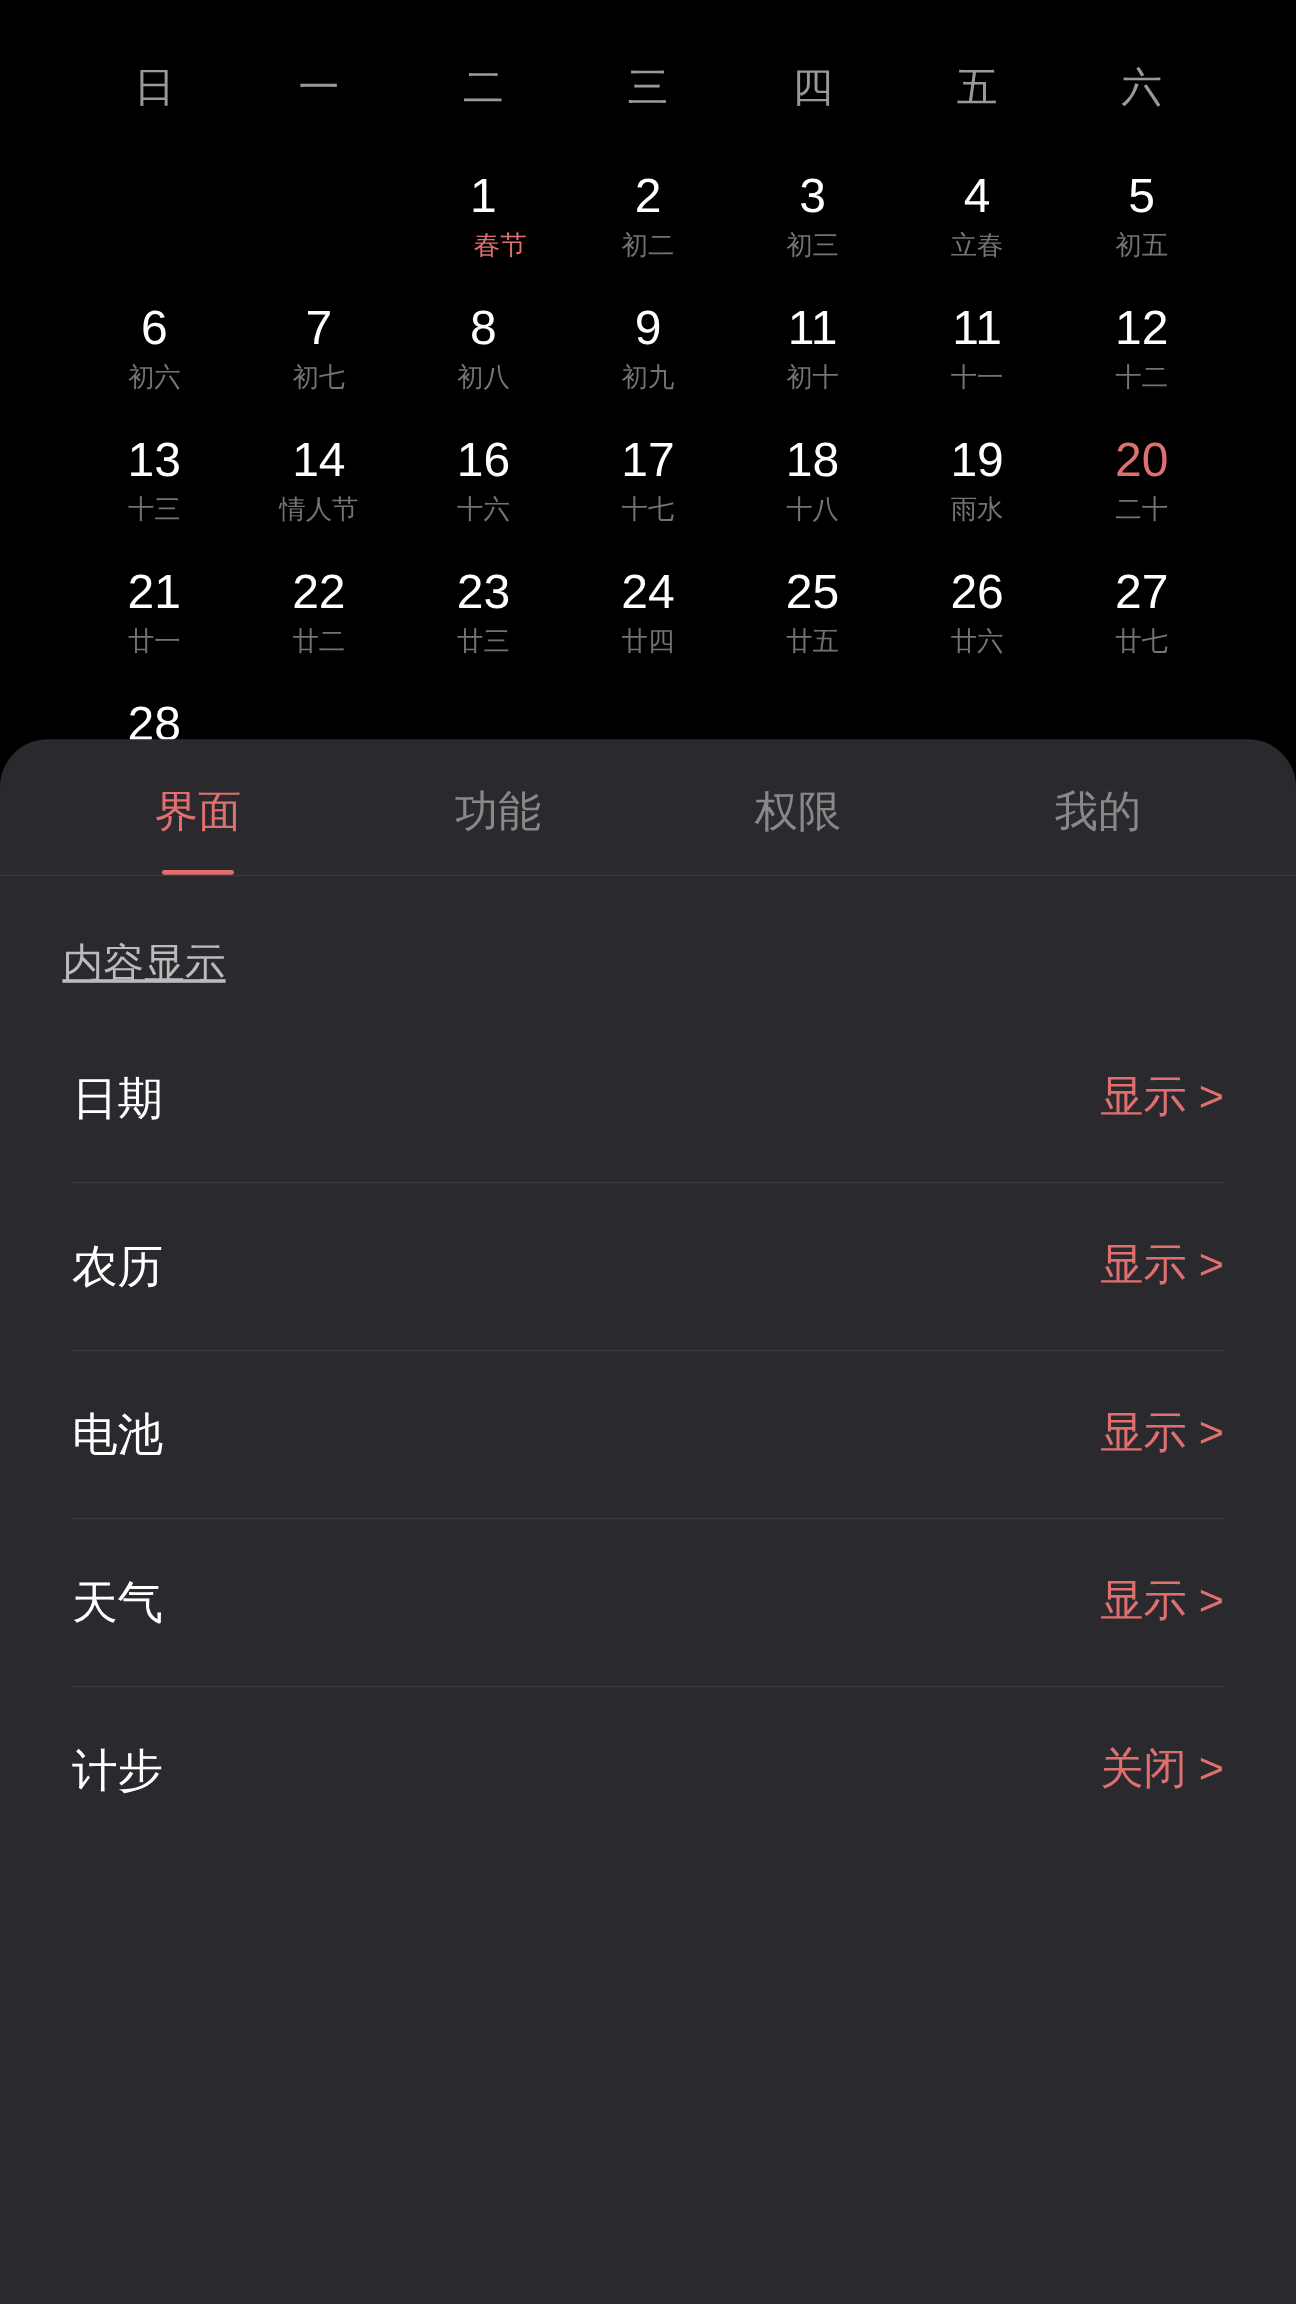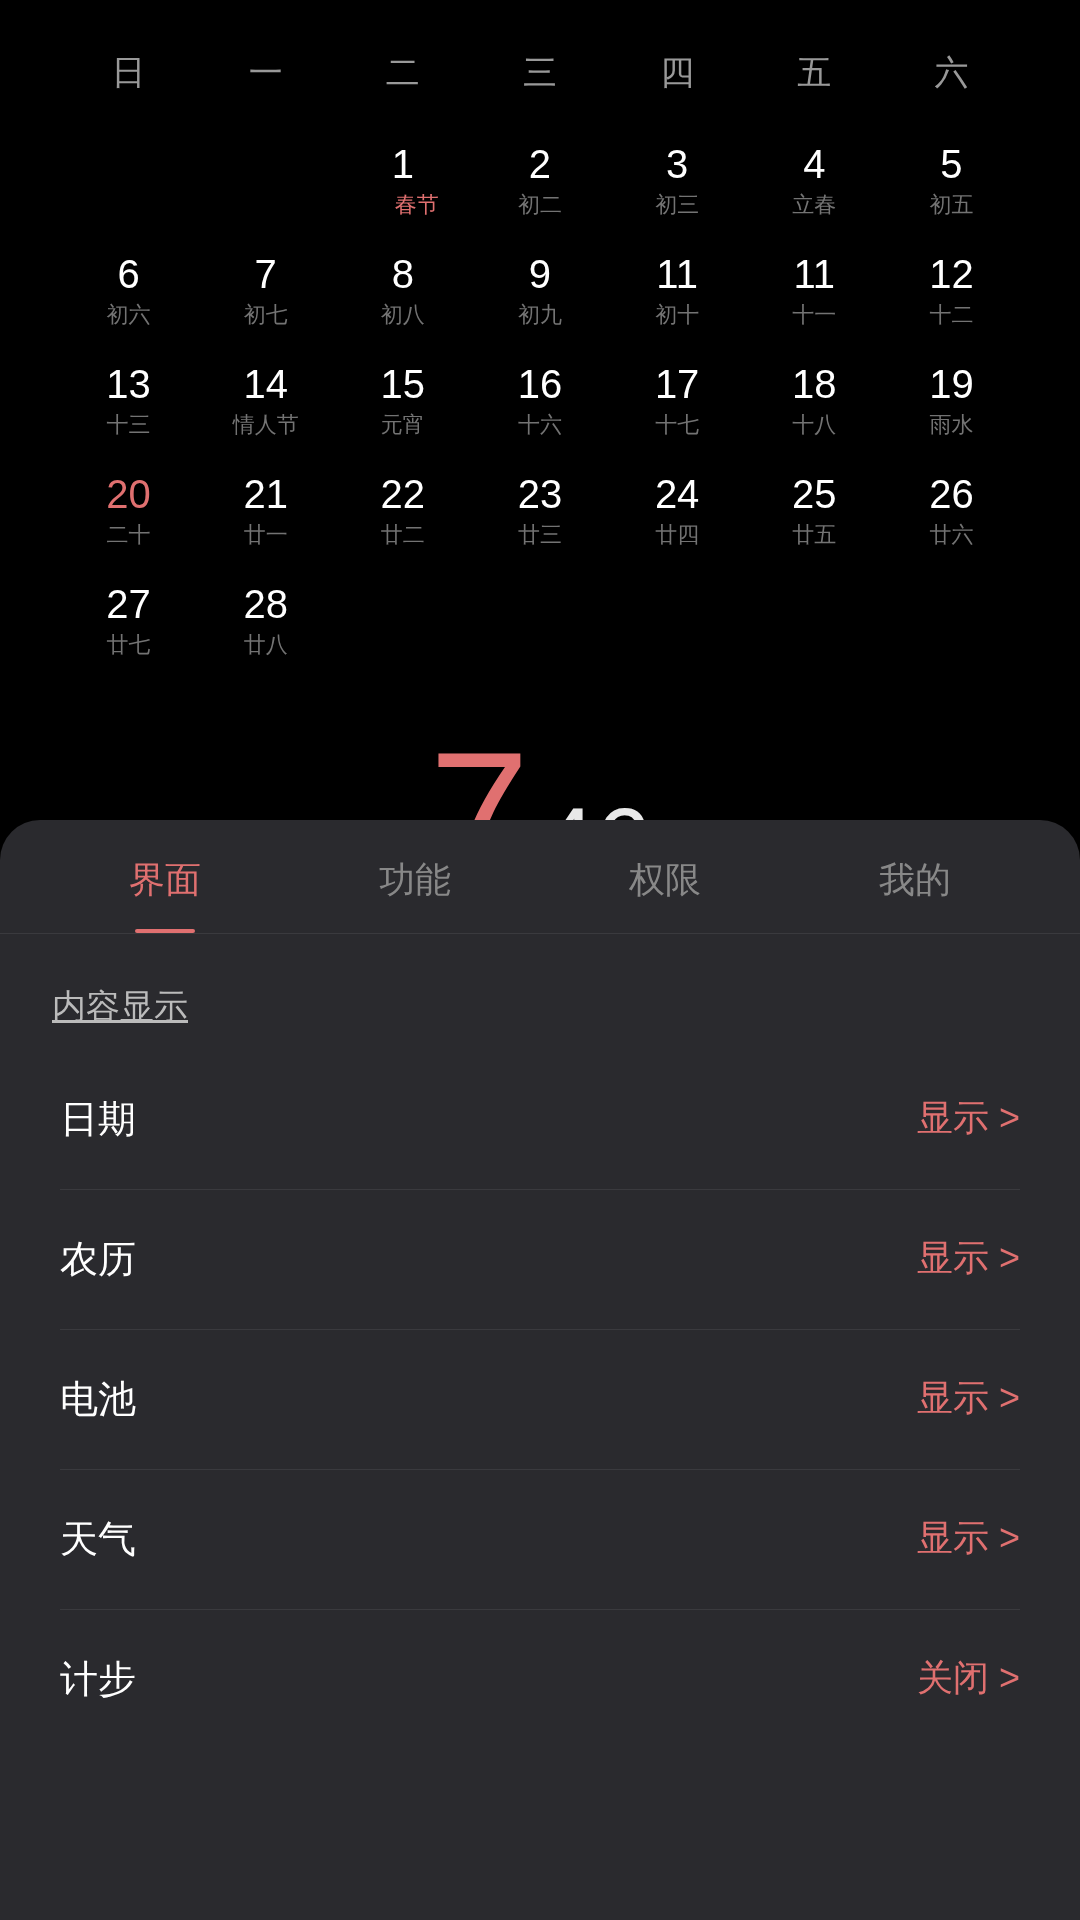--- a/index.html
+++ b/index.html
@@ -162,21 +162,21 @@
     }
 
     
     .bottom-panel {
       background: #2a2a2e;
       border-radius: 40px 40px 0 0;
       position: absolute;
       bottom: 0;
       left: 0;
       right: 0;
-      height: 1100px;
+      height: 1304px;
     }
 
     .tab-bar {
       display: flex;
       border-bottom: 1px solid #3a3a3e;
       padding: 0 40px;
     }
 
     .tab-item {
       flex: 1;
@@ -305,24 +305,20 @@
         <span class="day-num">12</span>
         <span class="lunar">十二</span>
       </div>
       <div class="calendar-cell">
         <span class="day-num">13</span>
         <span class="lunar">十三</span>
       </div>
       <div class="calendar-cell">
         <span class="day-num">14</span>
         <span class="lunar">情人节</span>
-      </div>
-      <div class="calendar-cell">
-        <span class="day-num">15</span>
-        <span class="lunar">元宵</span>
       </div>
       <div class="calendar-cell">
         <span class="day-num">16</span>
         <span class="lunar">十六</span>
       </div>
       <div class="calendar-cell">
         <span class="day-num">17</span>
         <span class="lunar">十七</span>
       </div>
       <div class="calendar-cell">

